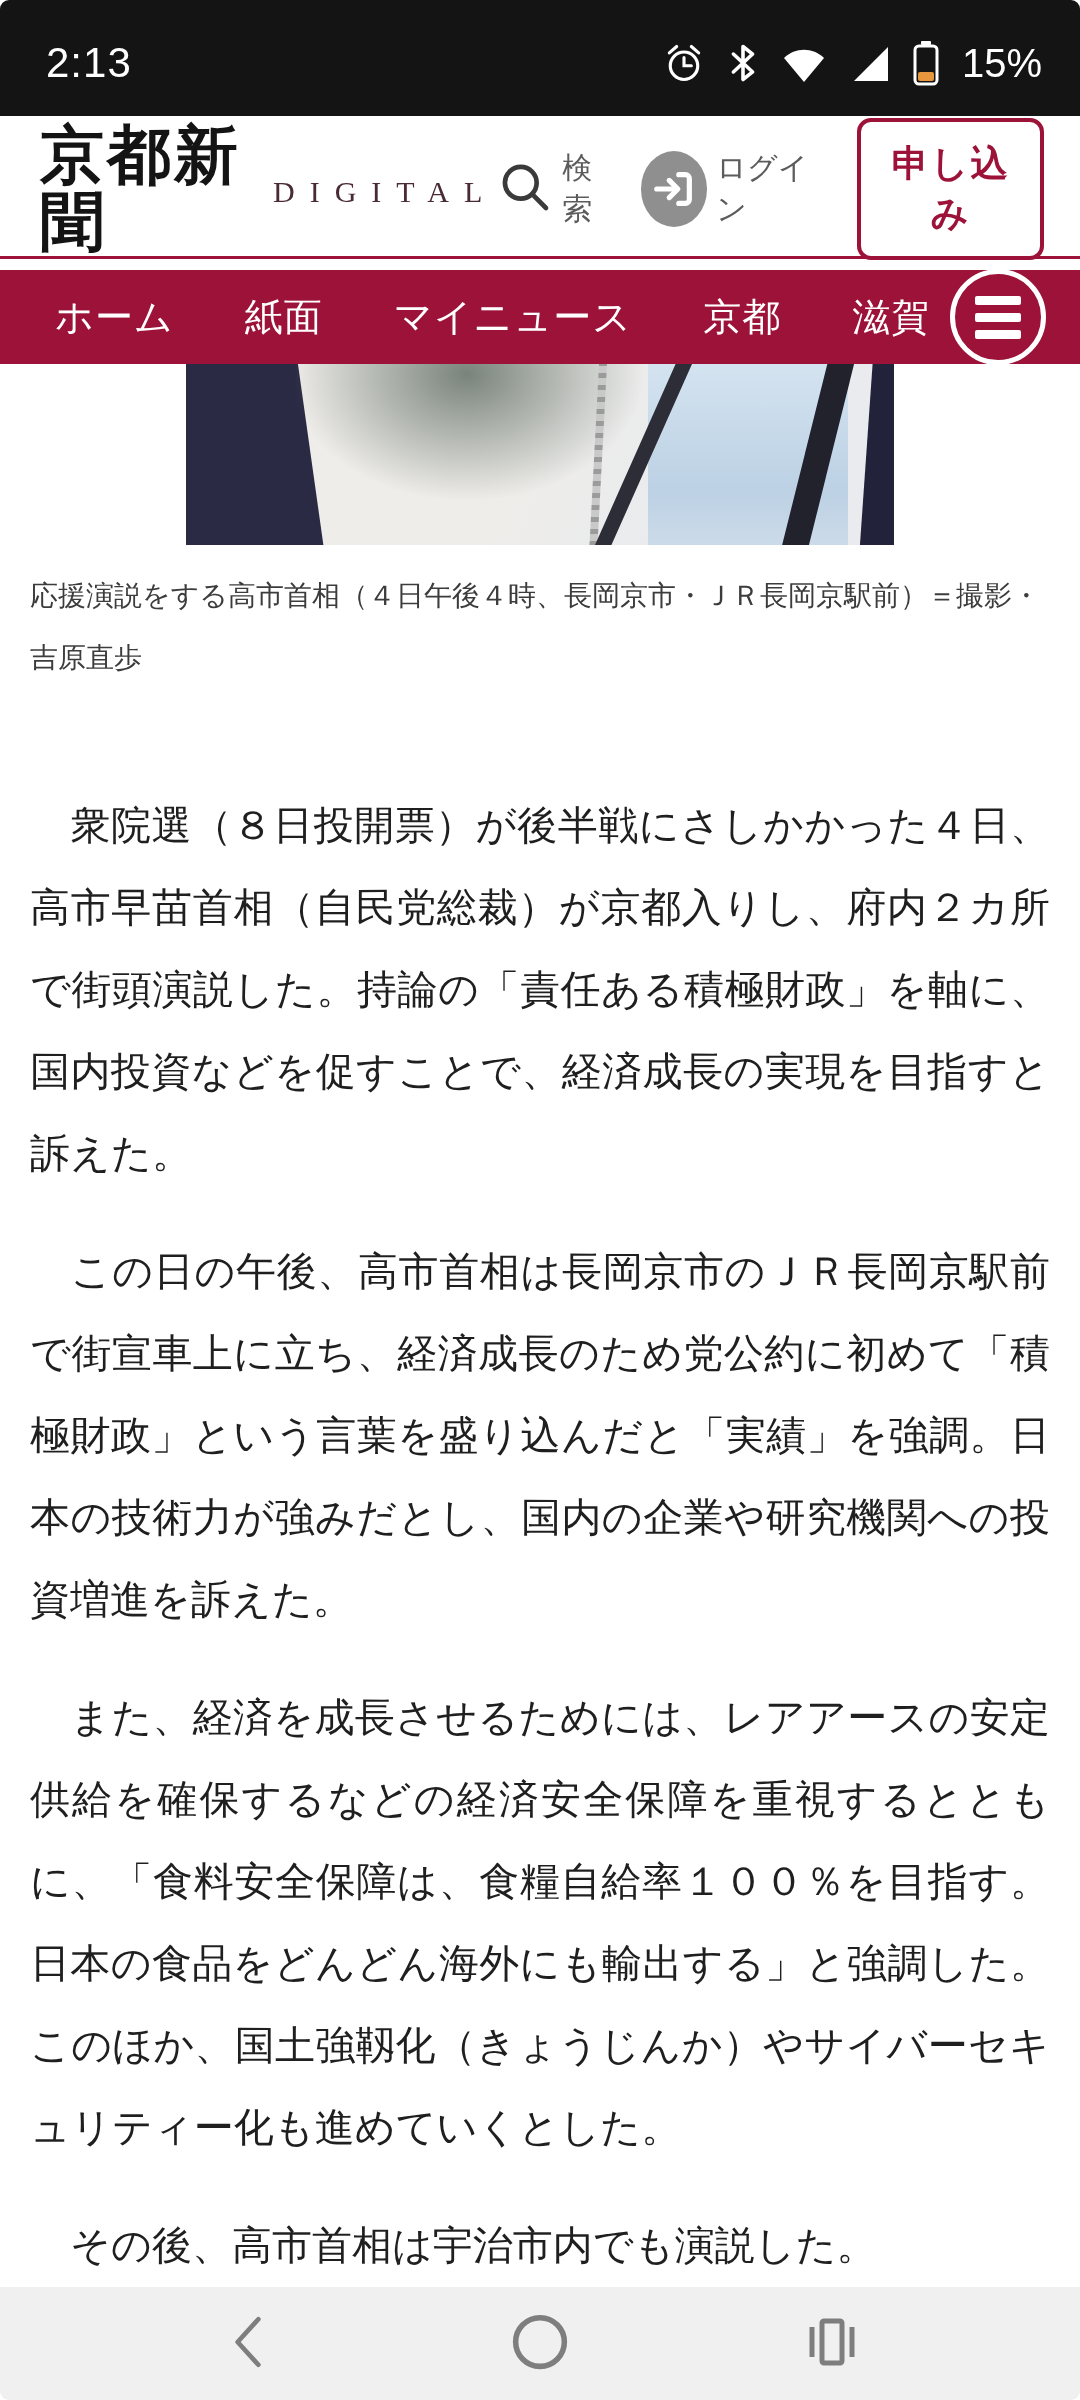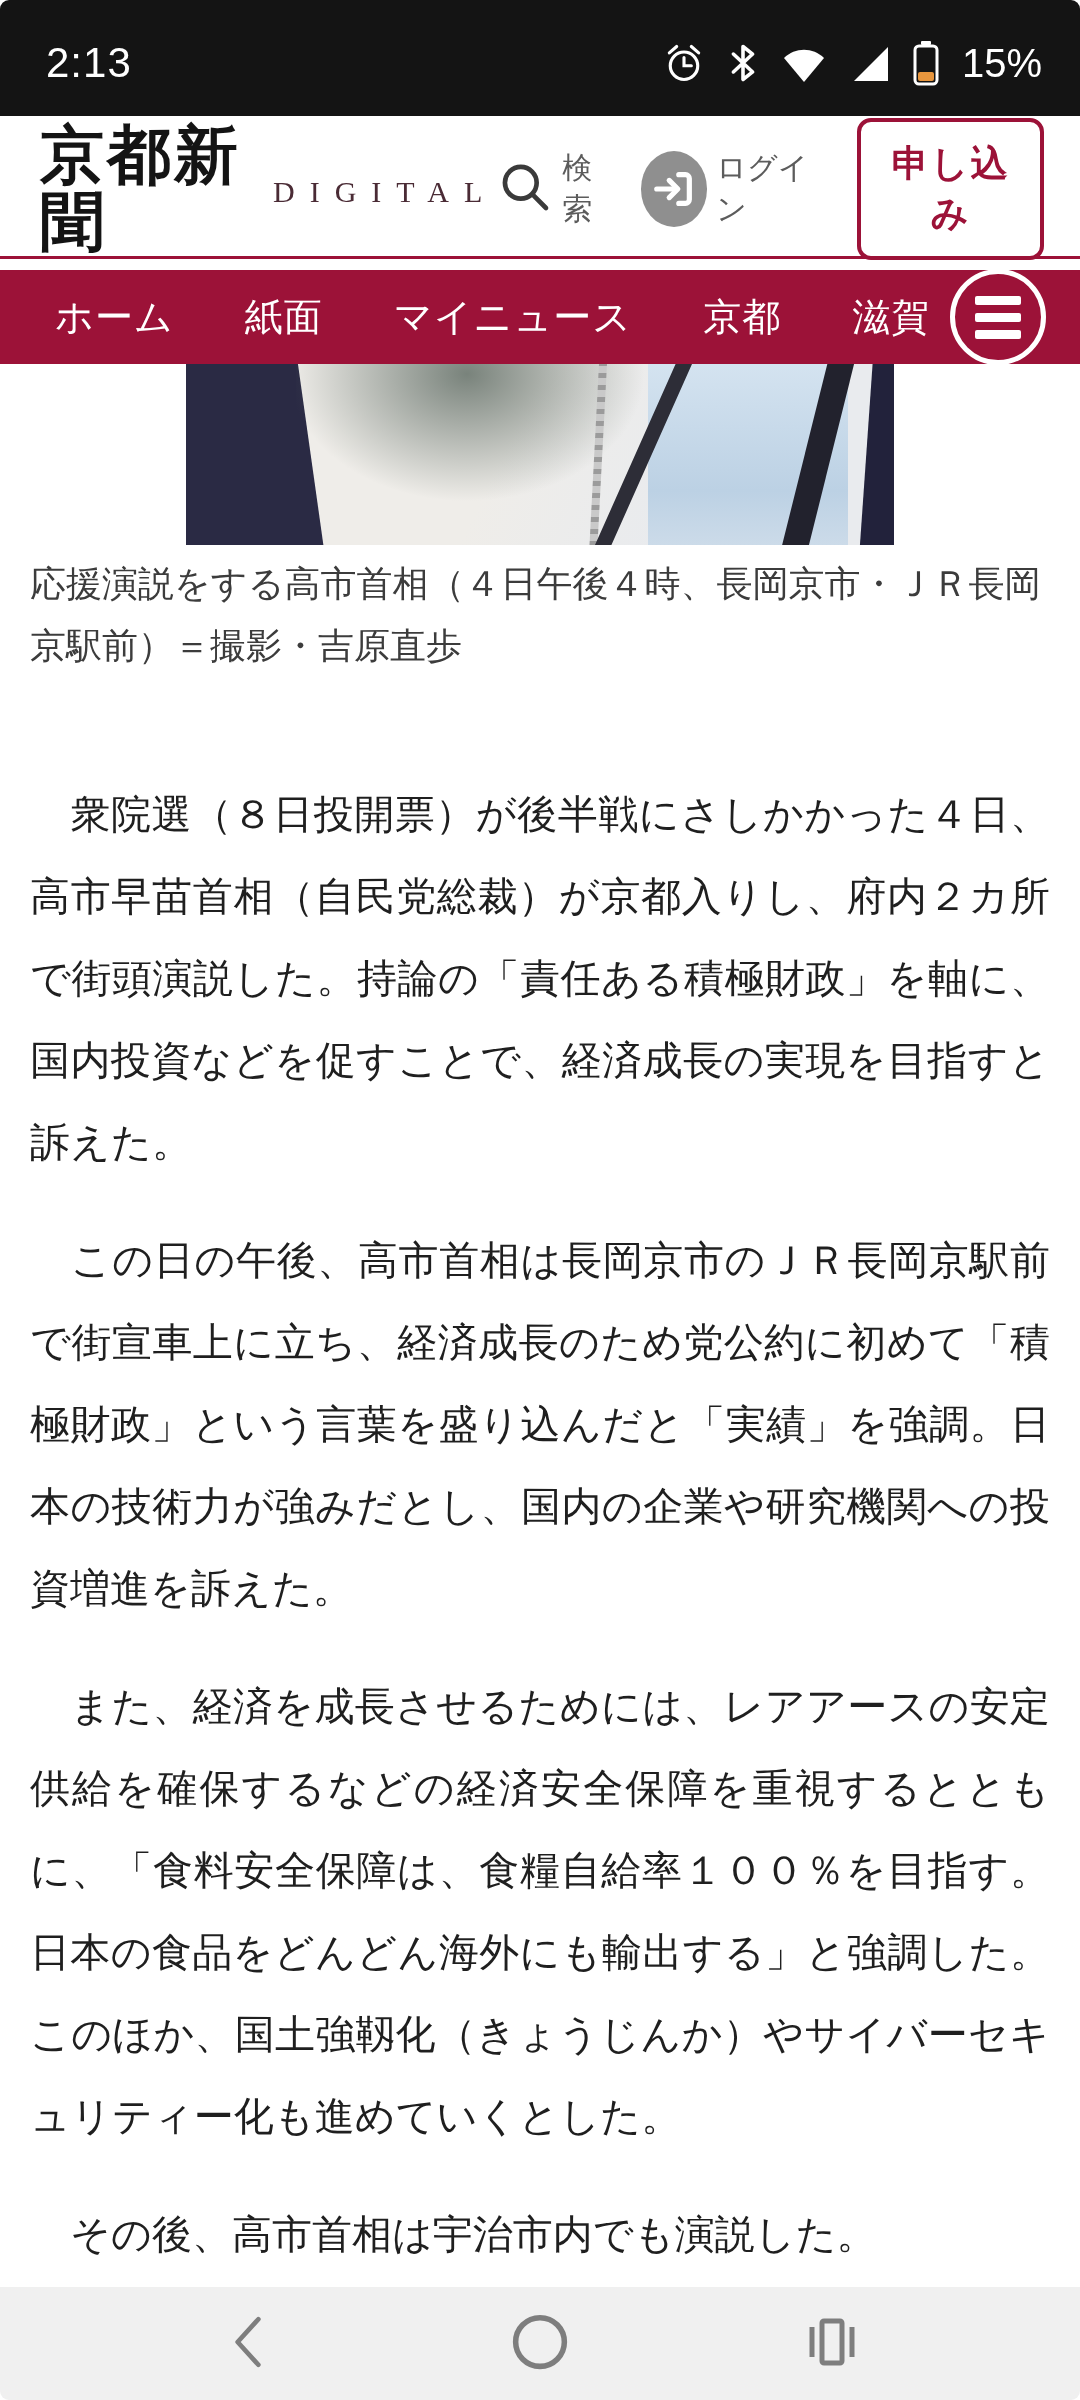--- a/index.html
+++ b/index.html
@@ -67,24 +67,24 @@
   .photo-zipper{left:408px;top:-10px;width:8px;height:210px;transform:rotate(3deg);
                 background:repeating-linear-gradient(to bottom,#c9c9c9 0 7px,#9b9b9b 7px 12px);}
   .photo-mic{left:448px;top:-45px;width:15px;height:280px;background:#2d2d37;
              transform:rotate(24deg);border-radius:3px;}
   .photo-strap{left:618px;top:-40px;width:26px;height:270px;background:#22222d;
                transform:rotate(14deg);}
   .photo-navy-right{right:-14px;top:-10px;width:42px;height:210px;background:#22223b;
                     transform:rotate(4deg);}
 
   
-  .caption{padding:8px 30px 0;font-size:36px;line-height:62px;color:var(--caption-text);}
+  .caption{padding:20px 30px 0;font-size:28px;line-height:62px;color:var(--caption-text);}
   .article{padding:96px 30px 0;font-size:40px;line-height:82px;color:var(--body-text);
            text-align:justify;}
-  .article p{margin:0 0 36px;}
+  .article p{margin:0 0 36px;font-family:Liberation Serif, serif;}
 
   
   .system-nav{position:absolute;left:0;bottom:0;width:1080px;height:113px;
               background:var(--bottom-bar-bg);display:flex;align-items:center;
               justify-content:space-between;padding:0 218px;}
   .sysbtn{width:60px;height:60px;display:flex;align-items:center;justify-content:center;
           cursor:pointer;}
 </style>
 </head>
 <body>

